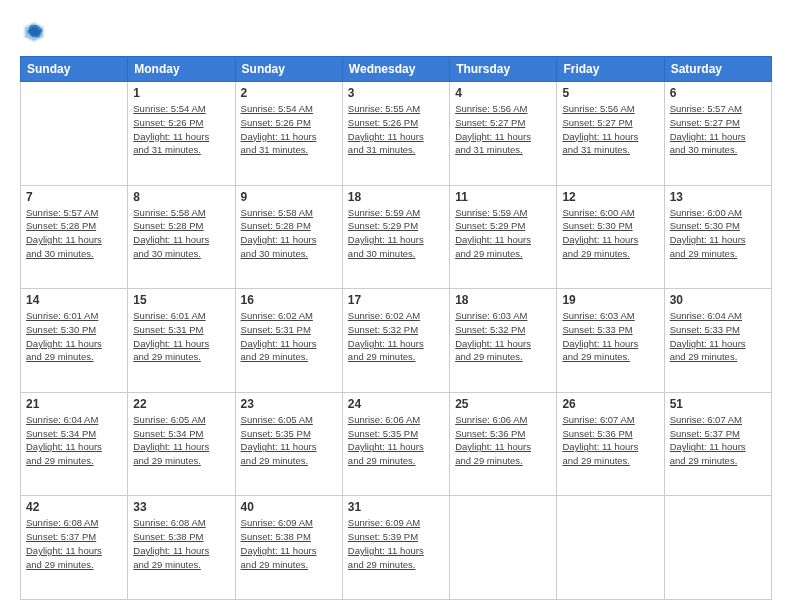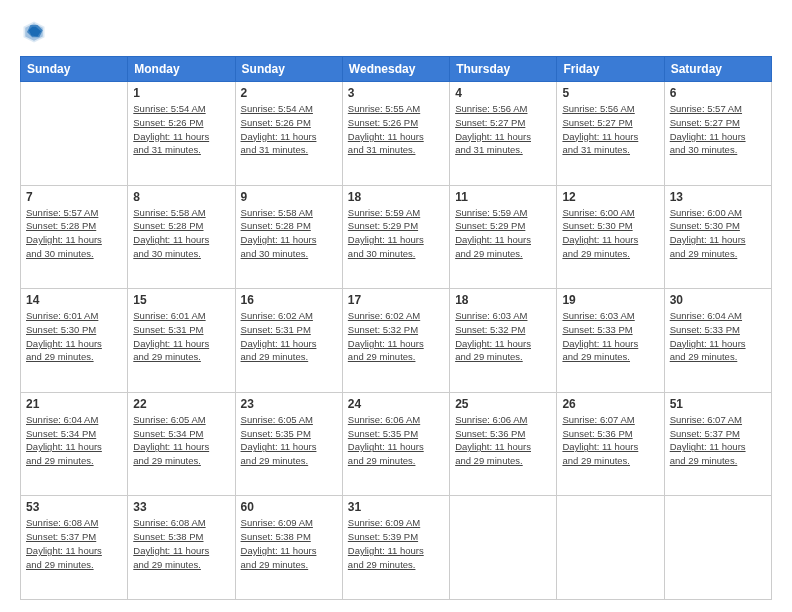--- a/index.html
+++ b/index.html
@@ -325,35 +325,35 @@
           <td>
             <div class="day-num">51</div>
             <div class="day-info" style="white-space: pre-line;">Sunrise: 6:07 AM
 Sunset: 5:37 PM
 Daylight: 11 hours
 and 29 minutes.</div>
           </td>
         </tr>
         <tr>
           <td>
-            <div class="day-num">53</div>
+            <div class="day-num">42</div>
             <div class="day-info" style="white-space: pre-line;">Sunrise: 6:08 AM
 Sunset: 5:37 PM
 Daylight: 11 hours
 and 29 minutes.</div>
           </td>
           <td>
             <div class="day-num">33</div>
             <div class="day-info" style="white-space: pre-line;">Sunrise: 6:08 AM
 Sunset: 5:38 PM
 Daylight: 11 hours
 and 29 minutes.</div>
           </td>
           <td>
-            <div class="day-num">60</div>
+            <div class="day-num">40</div>
             <div class="day-info" style="white-space: pre-line;">Sunrise: 6:09 AM
 Sunset: 5:38 PM
 Daylight: 11 hours
 and 29 minutes.</div>
           </td>
           <td>
             <div class="day-num">31</div>
             <div class="day-info" style="white-space: pre-line;">Sunrise: 6:09 AM
 Sunset: 5:39 PM
 Daylight: 11 hours

